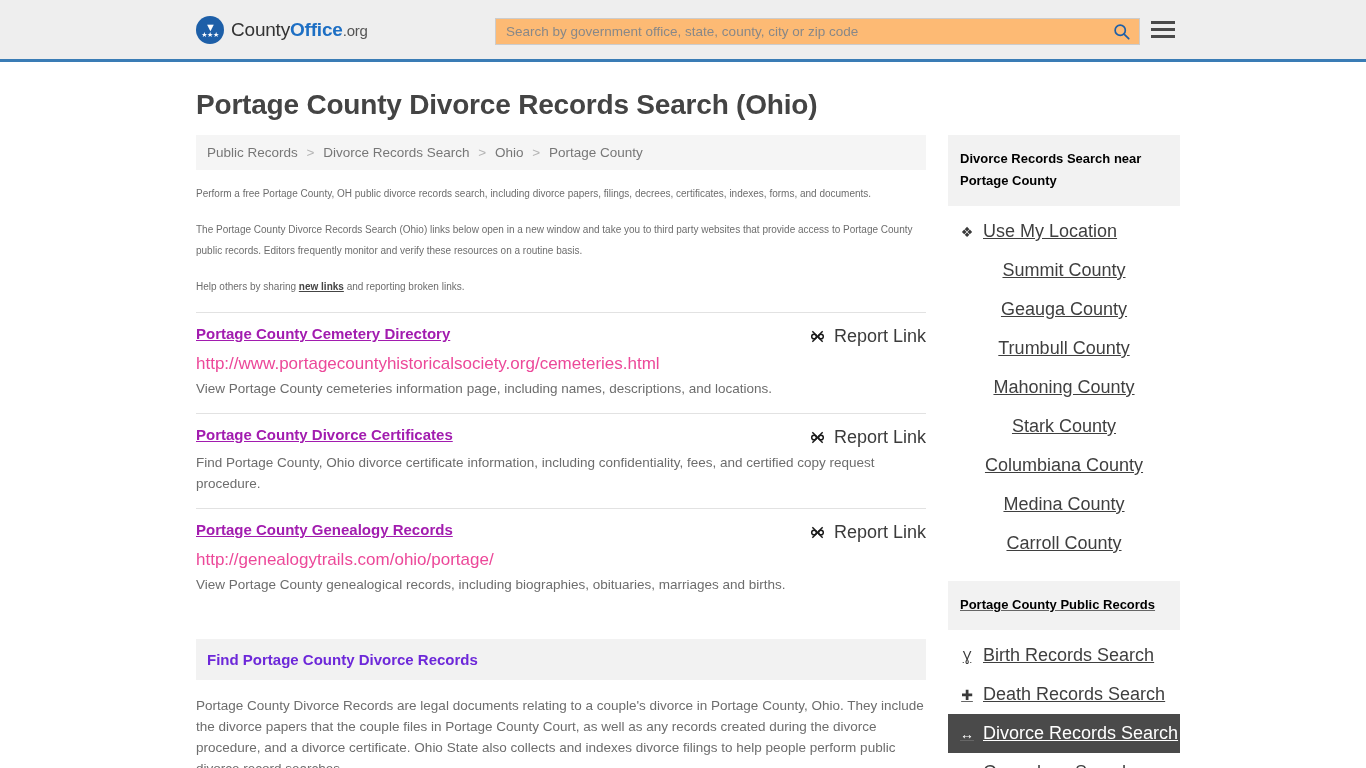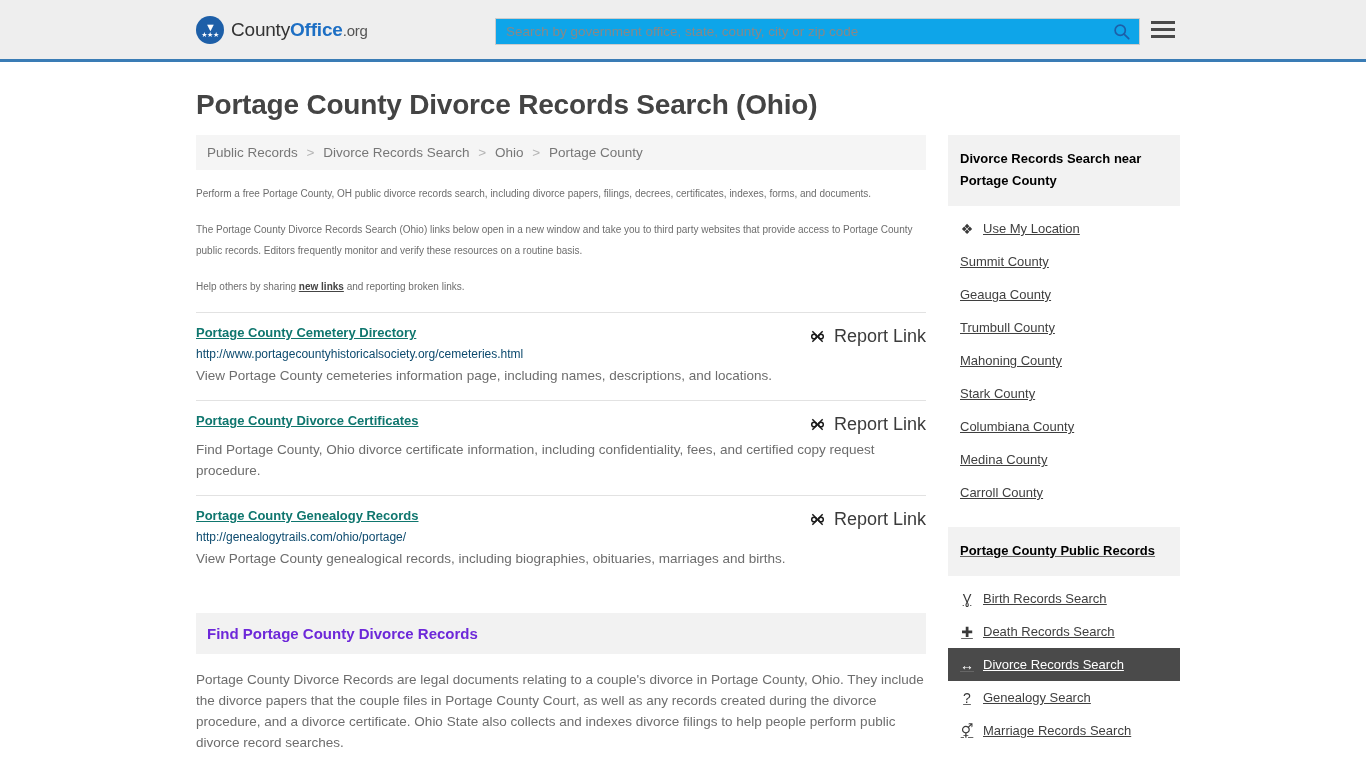--- a/index.html
+++ b/index.html
@@ -63,21 +63,21 @@
   .brand-text .c1 { color: #333333; }
   .brand-text .c2 { color: #1d6fc4; font-weight: bold; }
   .brand-text .c3 { color: #555555; font-size: 15px; }
 
   .search-wrap {
     position: absolute;
     left: 495px;
     top: 18px;
     width: 645px;
     height: 27px;
-    background: #0ea5e9;
+    background: #fdba74;
     border: 1px solid #cccccc;
     display: flex;
     align-items: center;
   }
   .search-input {
     flex: 1;
     border: none;
     outline: none;
     height: 100%;
     padding: 0 10px;
@@ -168,42 +168,43 @@
     padding: 12px 0 14px 0;
     border-top: 1px solid #e2e2e2;
   }
   .result:first-of-type { border-top: none; padding-top: 9px; }
   .result-head {
     display: flex;
     justify-content: space-between;
     align-items: flex-start;
   }
   .result-title {
-    font-size: 13px;
+    font-size: 15px;
     font-weight: bold;
-    color: #0f766e;
+    color: #a21caf;
     text-decoration: underline;
     cursor: pointer;
   }
   .report-link {
     display: flex;
     align-items: center;
     gap: 9px;
     cursor: pointer;
     flex: none;
     margin-top: 1px;
   }
   .report-link .rl-label {
     font-size: 18px;
     color: #3b3b3b;
   }
   .result-url {
     display: block;
-    font-size: 12px;
-    color: #0c4a6e;
+    font-size: 17px;
+    color: #ec4899;
+    margin-top: 7px;
     text-decoration: none;
     word-break: break-all;
   }
   .result-desc {
     font-size: 13.5px;
     line-height: 21px;
     color: #6d6d6d;
     margin-top: 4px;
   }
 
@@ -246,28 +247,28 @@
   }
   .side-item .s-ico {
     width: 14px;
     flex: none;
     text-align: center;
     font-size: 14px;
     color: #3a3a3a;
     line-height: 14px;
   }
   .side-item .s-label {
-    font-size: 13px;
+    font-size: 18px;
     color: #3f3f3f;
     text-decoration: underline;
     white-space: nowrap;
   }
   .side-item.active .s-label { color: #ffffff; }
   .side-item.active .s-ico { color: #ffffff; }
-  .side-item.no-icon { padding-left: 12px; }
+  .side-item.no-icon { padding-left: 12px; justify-content: center; }
 </style>
 </head>
 <body>
 
 <div class="site-header">
   <a class="brand" href="#">
     <span class="brand-mark">
       <span class="eagle">▼</span>
       <span class="stars">★★★</span>
     </span>

